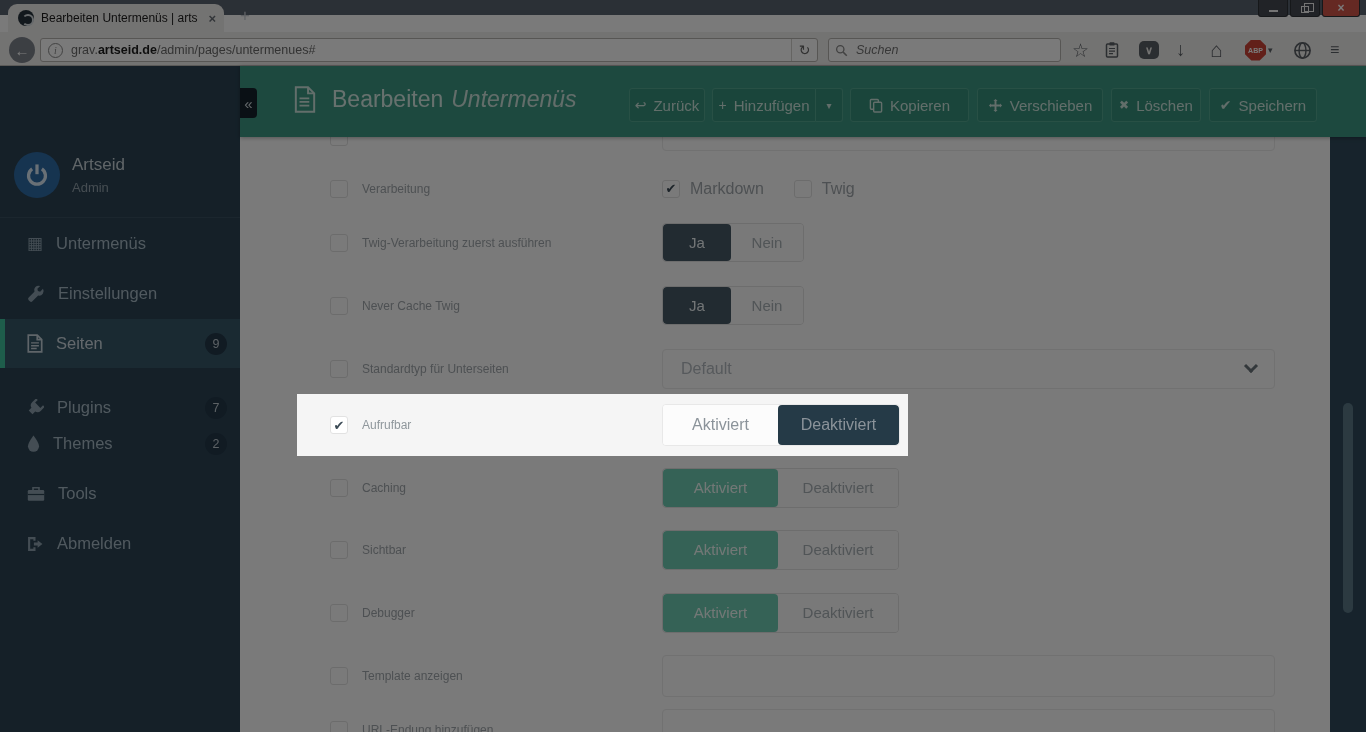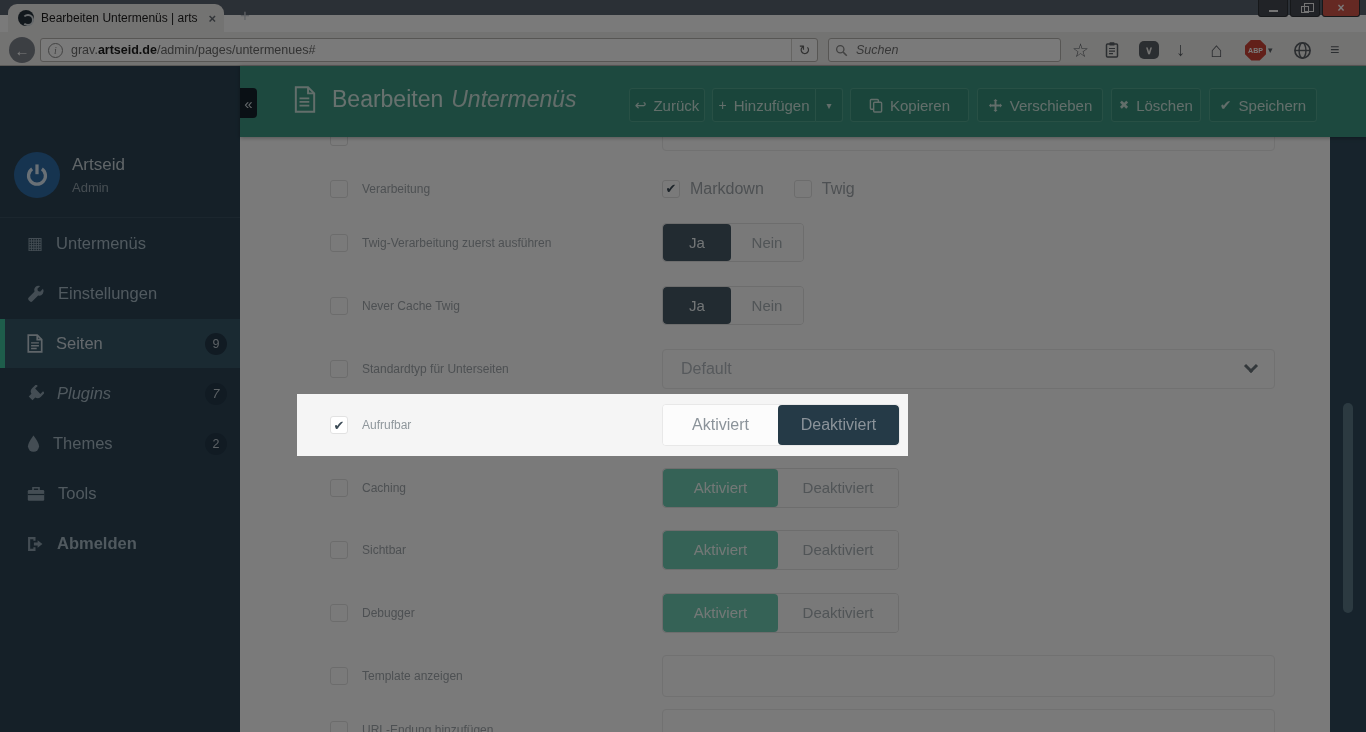--- a/index.html
+++ b/index.html
@@ -379,21 +379,21 @@
       <span>
         <svg width="16" height="19" viewBox="0 0 14 17">
             <path d="M1 1h8l4 4v11H1z" fill="none" stroke="#c7d4dc" stroke-width="1.5"></path>
             <path d="M9 1v4h4" fill="none" stroke="#c7d4dc" stroke-width="1.5"></path>
             <path d="M3.5 8h7M3.5 10.5h7M3.5 13h5" stroke="#c7d4dc" stroke-width="1.2"></path>
           </svg>
       </span>
       <span class="slabel">Seiten</span>
       <span class="badge">9</span>
     </div>
-    <div class="sitem" style="top:303px;font-style:italic;">
+    <div class="sitem" style="top:317px;">
       <span>
         <svg width="17" height="17" viewBox="0 0 16 16">
             <path d="M4.5 1.5v3.5h7V1.5h2.2v5.3a4.2 4.2 0 0 1-3.2 4.1v3.6H5.5v-3.6a4.2 4.2 0 0 1-3.2-4.1V1.5z" fill="#8fa2af" transform="rotate(45 8 8)"></path>
           </svg>
       </span>
       <span class="slabel">Plugins</span>
       <span class="badge">7</span>
     </div>
     <div class="sitem" style="top:353px;">
       <span>
@@ -407,21 +407,21 @@
     <div class="sitem" style="top:403px;">
       <span>
         <svg width="18" height="16" viewBox="0 0 18 15">
             <rect x="0.8" y="3.5" width="16.4" height="10.7" rx="1.2" fill="#8fa2af"></rect>
             <path d="M6 3.5V1.2h6v2.3" fill="none" stroke="#8fa2af" stroke-width="1.6"></path>
             <path d="M0.8 8h16.4" stroke="#2c4455" stroke-width="1.2"></path>
           </svg>
       </span>
       <span class="slabel">Tools</span>
     </div>
-    <div class="sitem" style="top:453px;font-weight:bold;">
+    <div class="sitem" style="top:453px;">
       <span>
         <svg width="17" height="16" viewBox="0 0 16 15">
             <path d="M1 1h7v3.5H6V3H3v9h3v-1.5h2V14H1z" fill="#8fa2af"></path>
             <path d="M10 4l4.5 3.5L10 11V8.8H6.5V6.2H10z" fill="#8fa2af"></path>
           </svg>
       </span>
       <span class="slabel">Abmelden</span>
     </div>
   </div>
 

